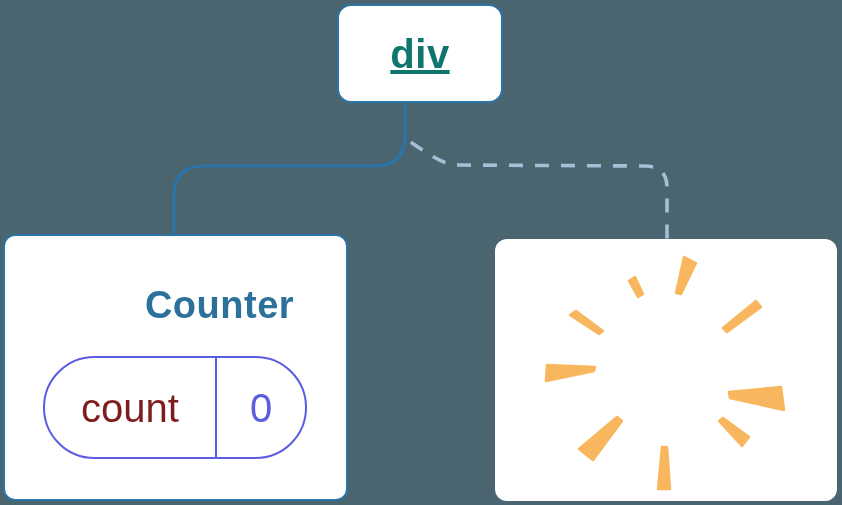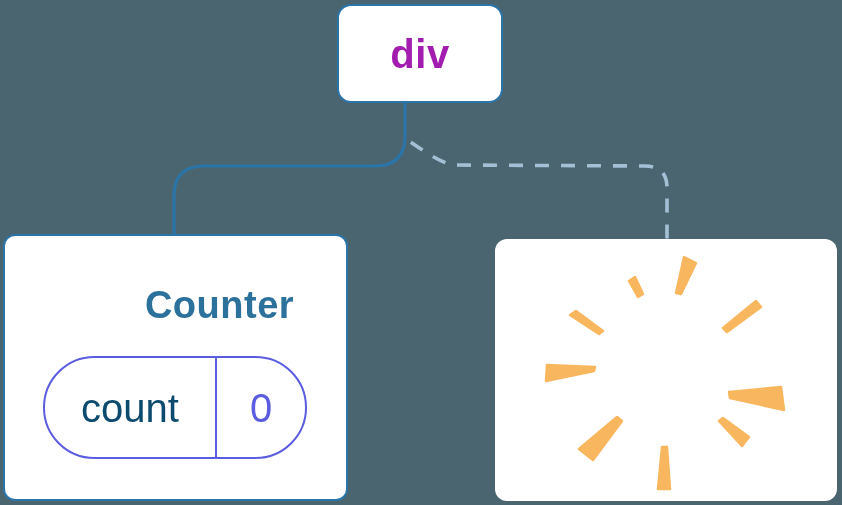--- a/index.html
+++ b/index.html
@@ -74,28 +74,28 @@
 <body>
 
 <div class="stage" style="background-color: rgb(75, 101, 112);">
 
   <svg class="edges" viewBox="0 0 842 505" xmlns="http://www.w3.org/2000/svg">
     <path d="M 405 101 V 136 Q 405 166 375 166 H 204 Q 174 166 174 196 V 237" fill="none" stroke-width="3.2" stroke="#2b74a8"></path>
     <path d="M 406 139 C 420 148 435 160 452 165 L 645 166 Q 667 166 667 188 V 243" fill="none" stroke-width="3.6" stroke-dasharray="14 12" stroke-dashoffset="20" stroke="#a3c0d6"></path>
   </svg>
 
   <div class="node node-root" style="border-color: rgb(43, 116, 168); background-color: rgb(255, 255, 255);">
-    <span class="root-label" style="color: #a21caf;">div</span>
+    <span class="root-label" style="color: #0f766e; text-decoration: underline;">div</span>
   </div>
 
   <div class="node node-counter" style="border-color: rgb(43, 116, 168); background-color: rgb(255, 255, 255);">
     <div class="counter-title" style="color: rgb(43, 113, 156); padding-left: 44px;">Counter</div>
     <div class="state-pill" style="border-color: rgb(91, 93, 224);">
       <div class="state-key-cell">
-        <span class="state-text" style="color: #0c4a6e;">count</span>
+        <span class="state-text" style="color: #7f1d1d;">count</span>
       </div>
       <div class="state-divider" style="background-color: rgb(91, 93, 224);"></div>
       <div class="state-value-cell">
         <span class="state-text" style="color: rgb(91, 93, 224);">0</span>
       </div>
     </div>
   </div>
 
   <div class="node node-poof" style="background-color: rgb(255, 255, 255);">
     <svg class="poof-svg" viewBox="0 0 342 262" xmlns="http://www.w3.org/2000/svg" stroke-width="2.5" stroke-linejoin="round">

